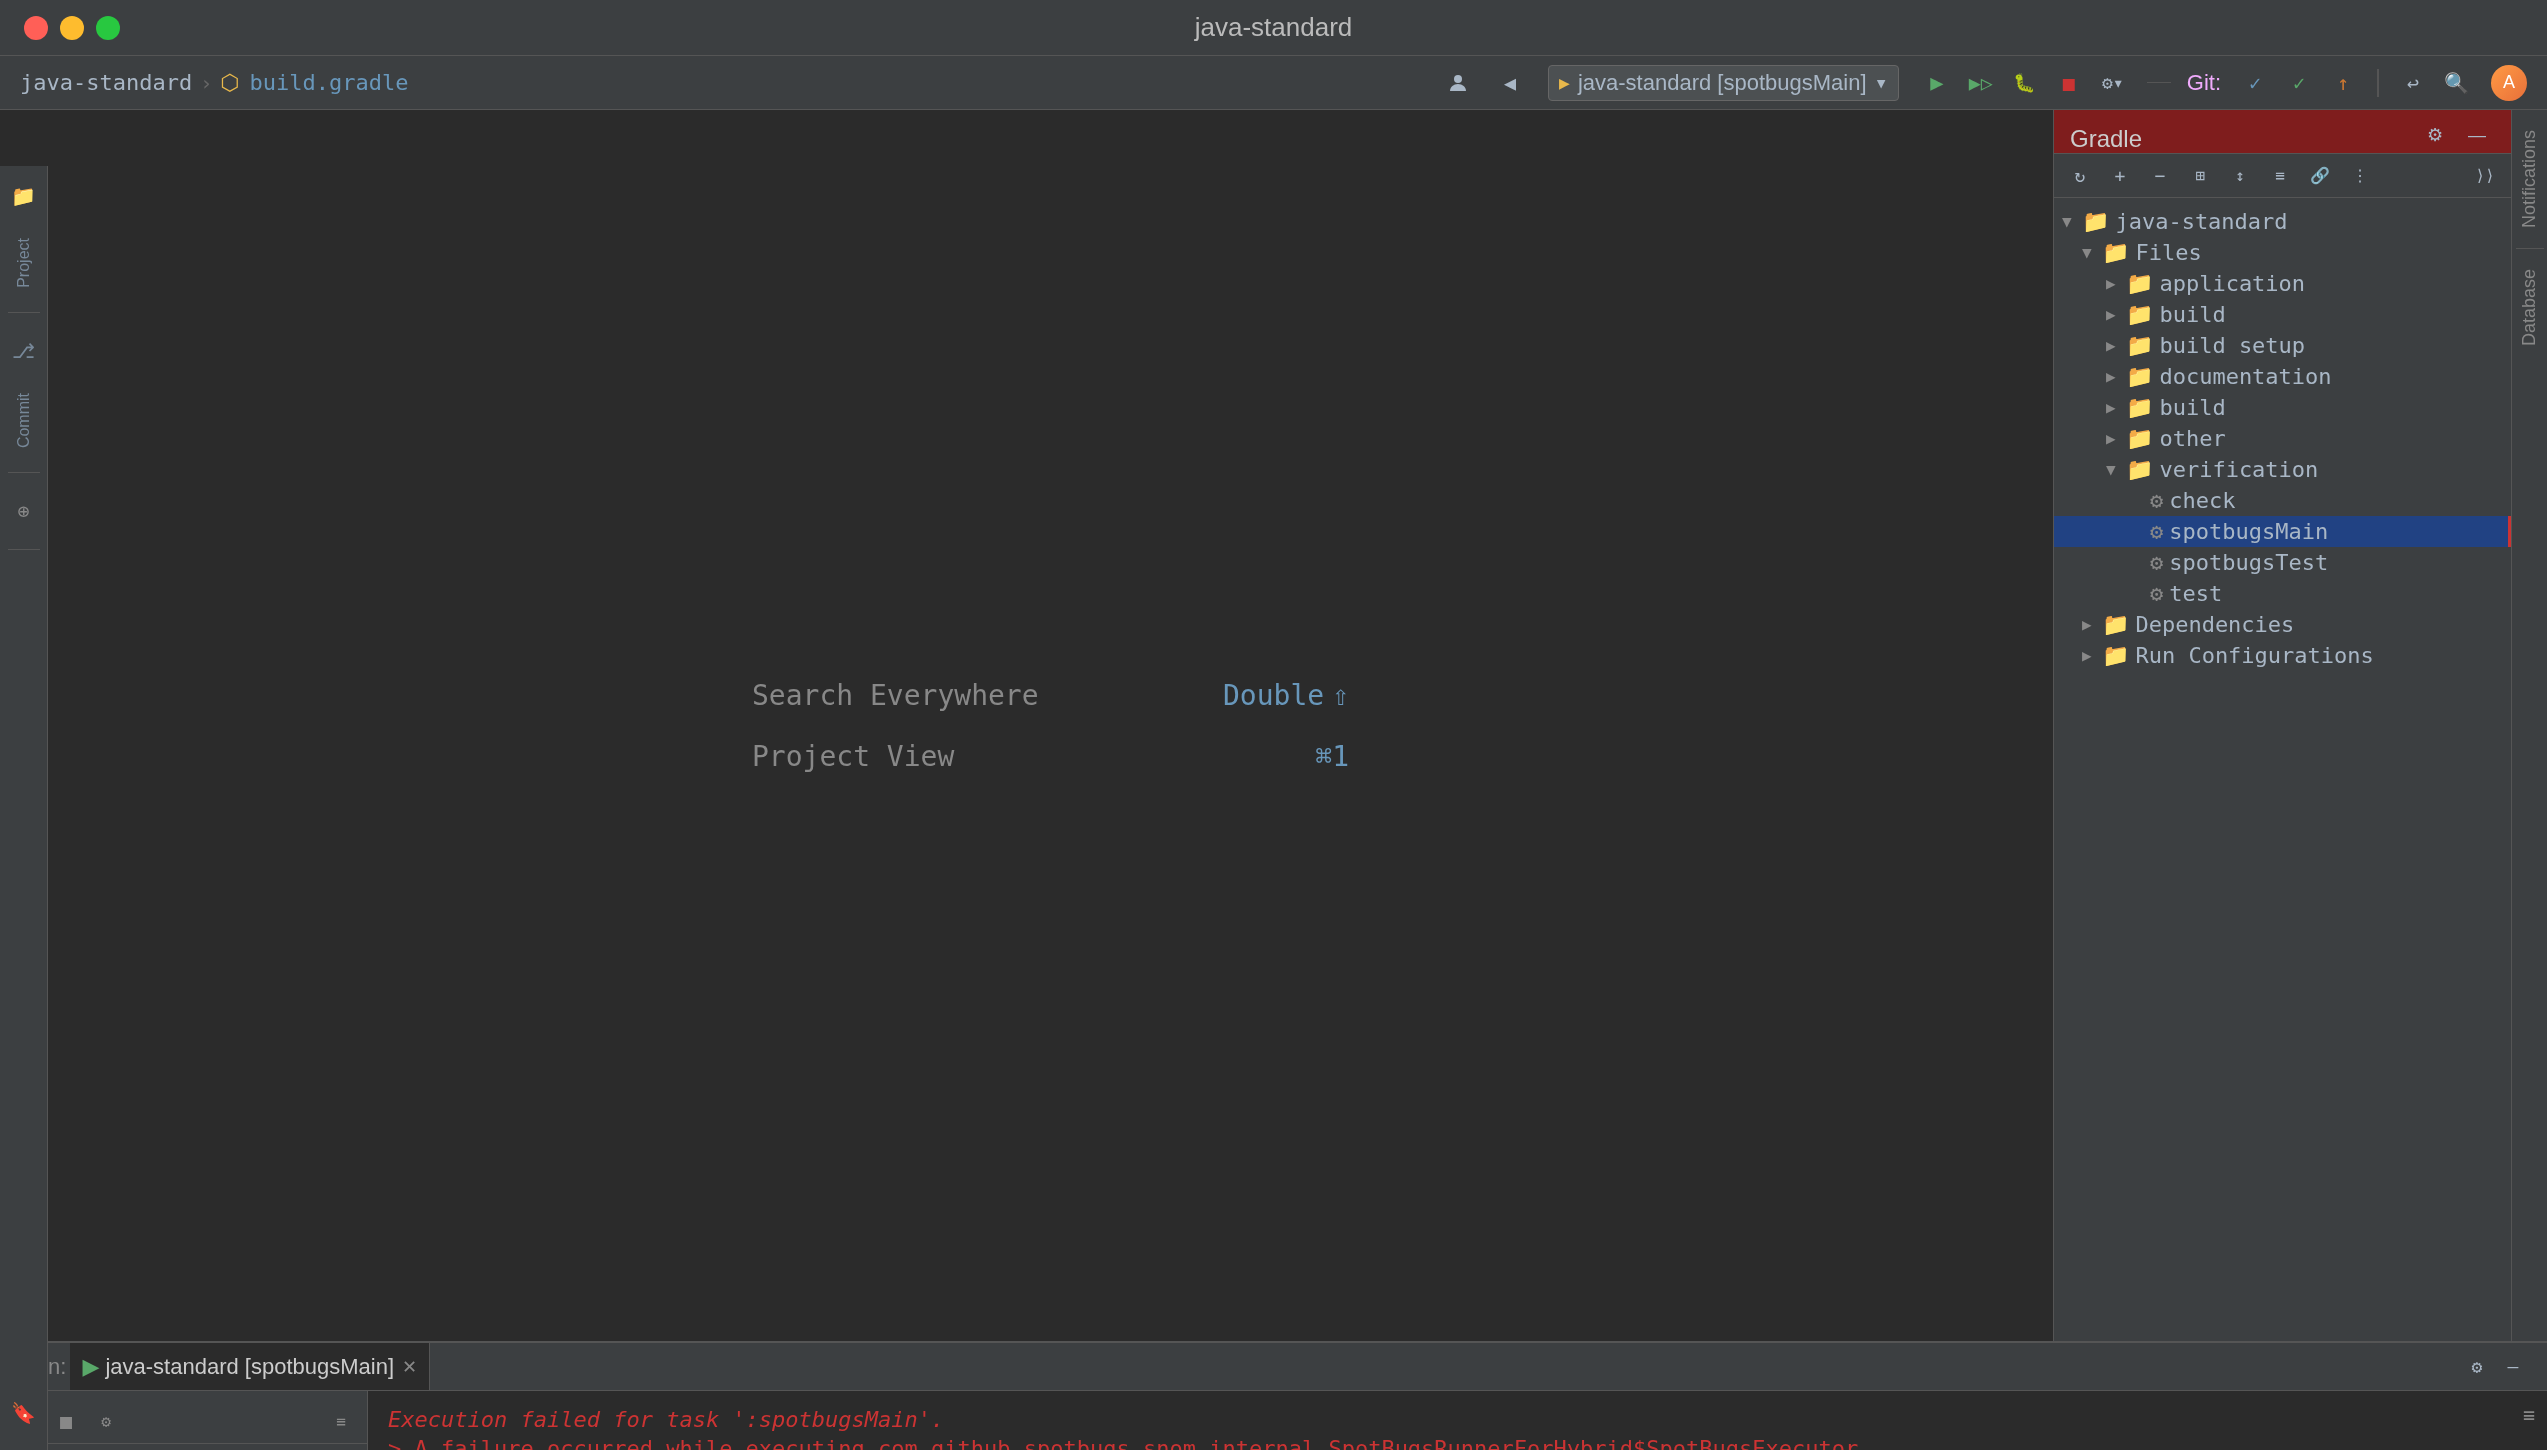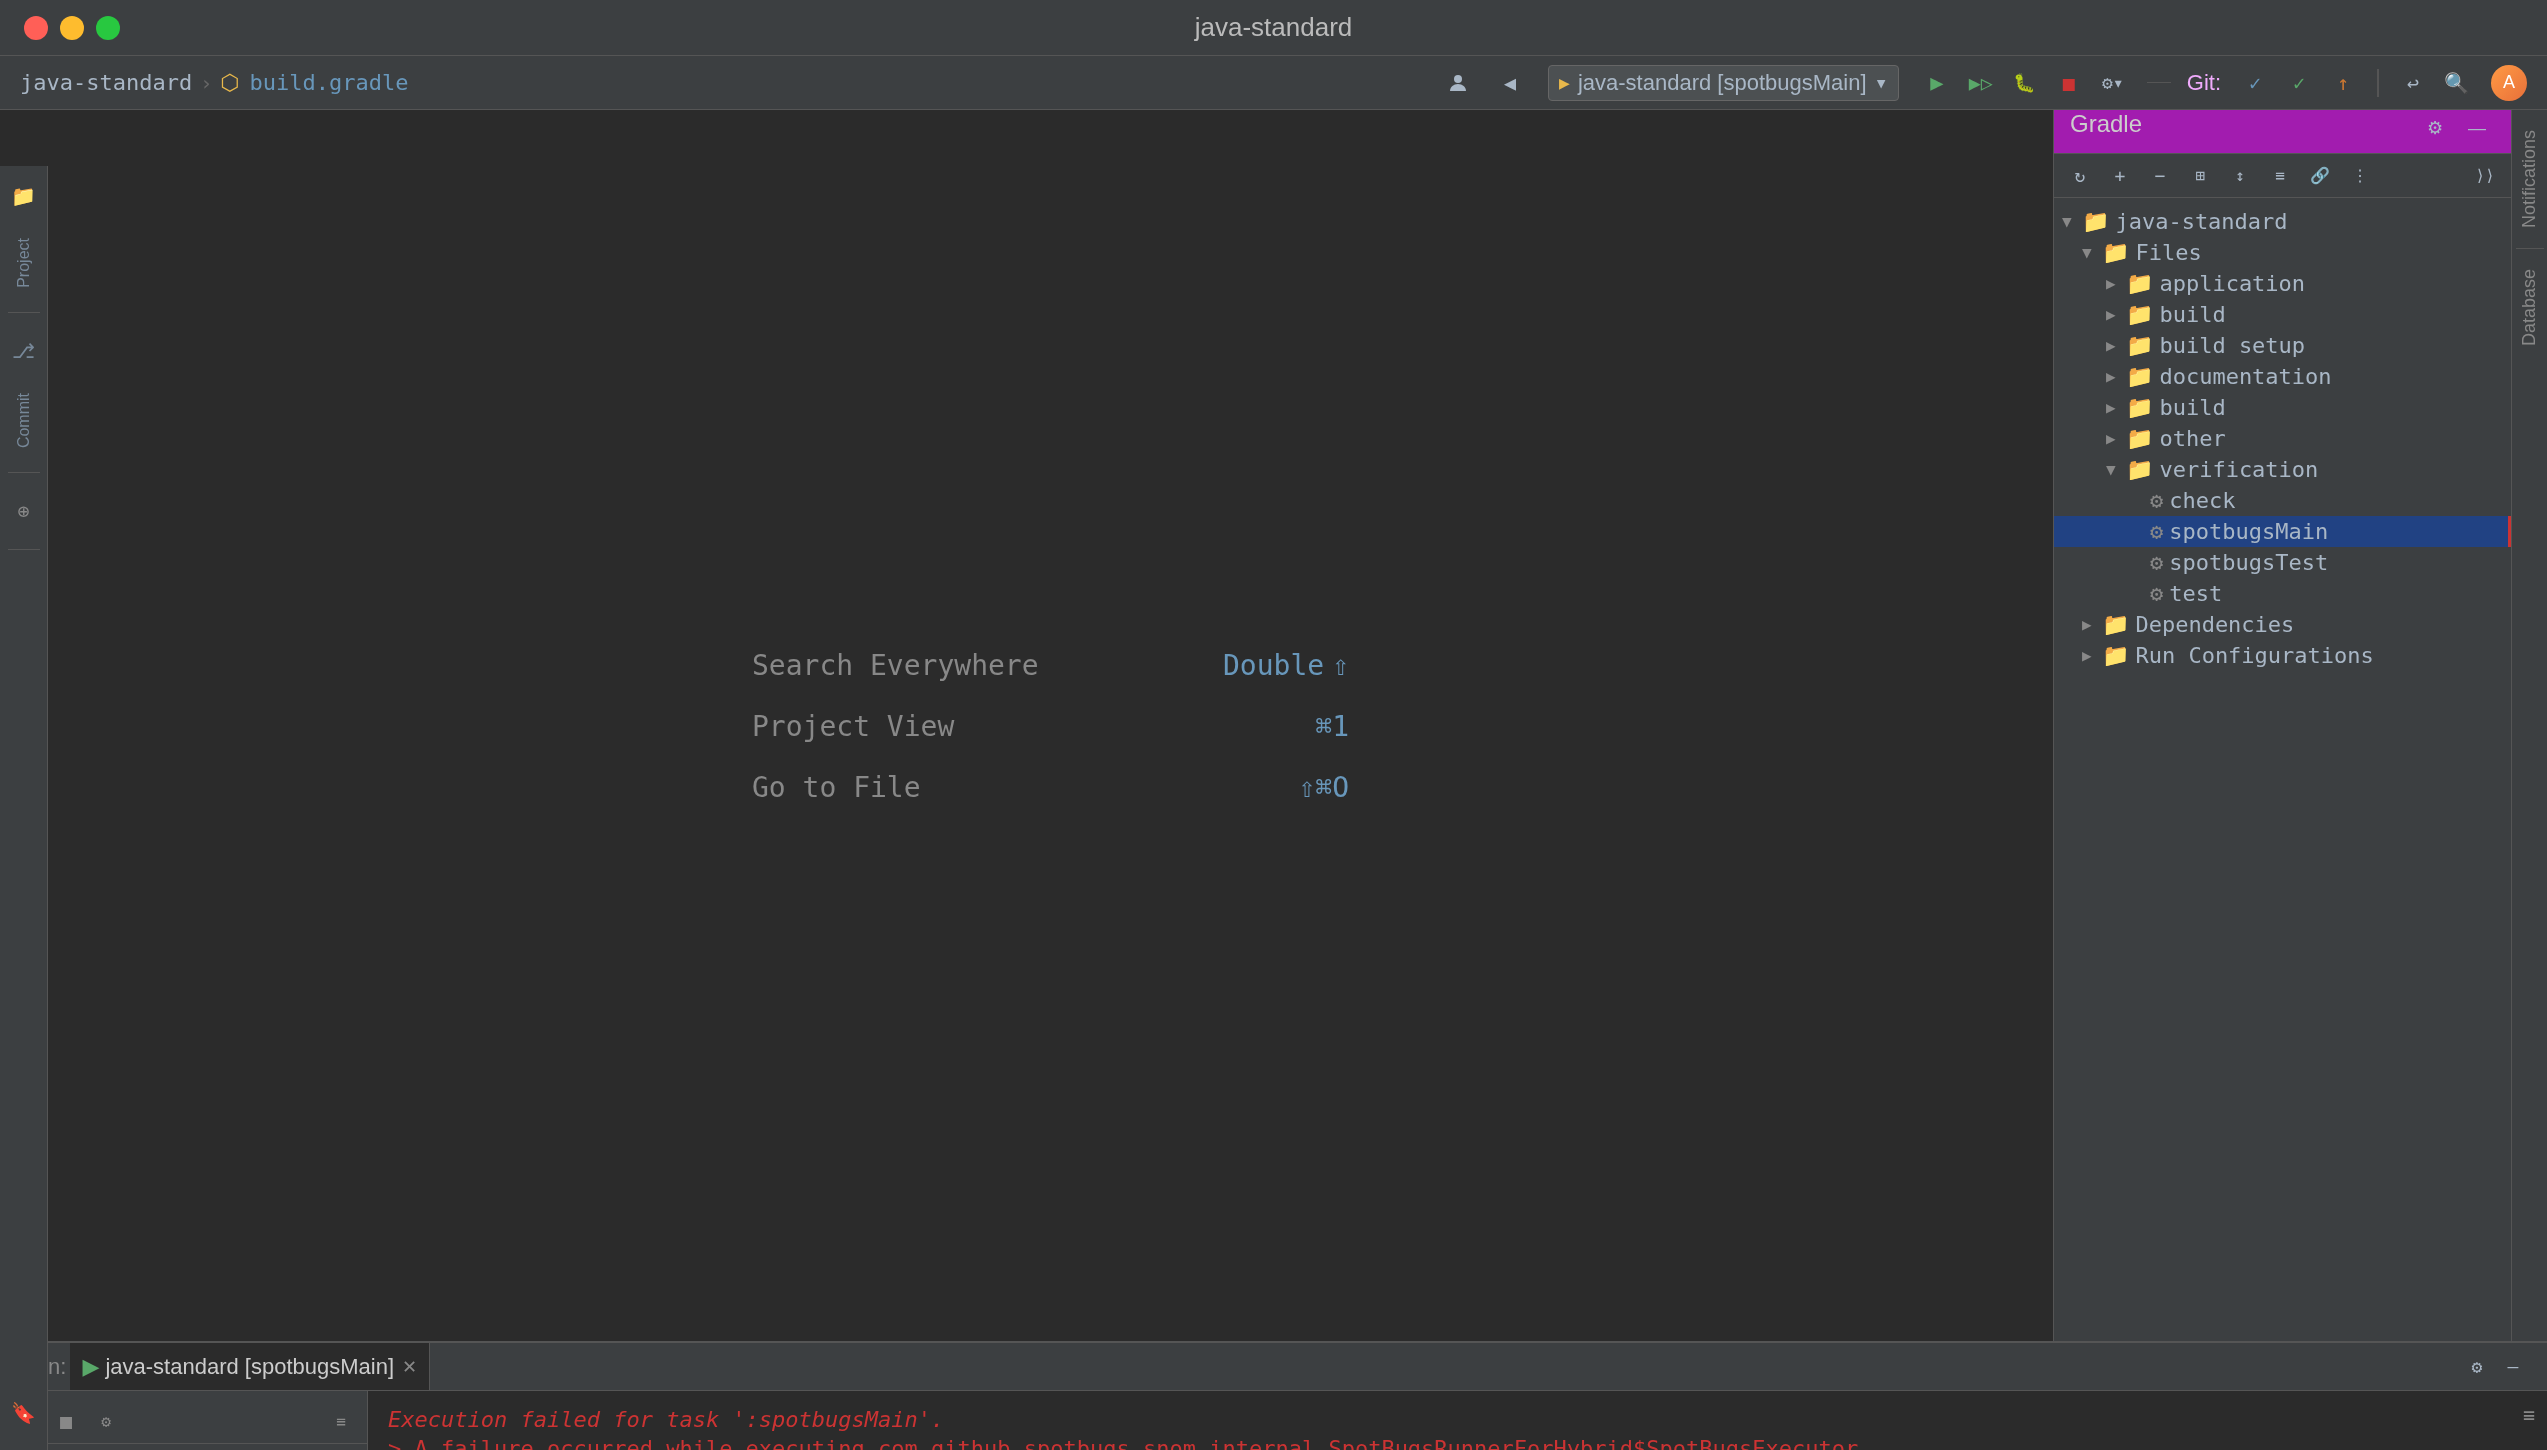--- a/index.html
+++ b/index.html
@@ -133,23 +133,23 @@
     
     #right-panel {
       width: 458px;
       background: #3c3f41;
       border-left: 1px solid #555;
       display: flex;
       flex-direction: column;
     }
     #gradle-header {
       height: 44px;
-      background: #a21caf;
-      display: flex;
-      align-items: flex-start;
+      background: #7f1d1d;
+      display: flex;
+      align-items: flex-end;
       padding: 0 16px;
       border-bottom: 1px solid #555;
       font-size: 22px;
       color: #ccc;
       font-family: -apple-system, sans-serif;
       justify-content: space-between;
     }
     #gradle-toolbar {
       height: 44px;
       display: flex;
@@ -385,24 +385,20 @@
         <span class="hint-action">Search Everywhere</span>
         <span class="hint-key">
           <span style="color:#6897bb;">Double</span>
           <span>⇧</span>
         </span>
       </div>
       <div class="hint-row">
         <span class="hint-action">Project View</span>
         <span class="hint-key">⌘1</span>
       </div>
-      <div class="hint-row">
-        <span class="hint-action">Go to File</span>
-        <span class="hint-key">⇧⌘O</span>
-      </div>
     </div>
   </div>
 
   <div id="right-panel">
     <div id="gradle-header">
       <span style="font-size:24px; font-weight:500;">Gradle</span>
       <div style="display:flex; gap:6px;">
         <div class="toolbar-icon" style="font-size:18px;">⚙</div>
         <div class="toolbar-icon" style="font-size:18px;">—</div>
       </div>

